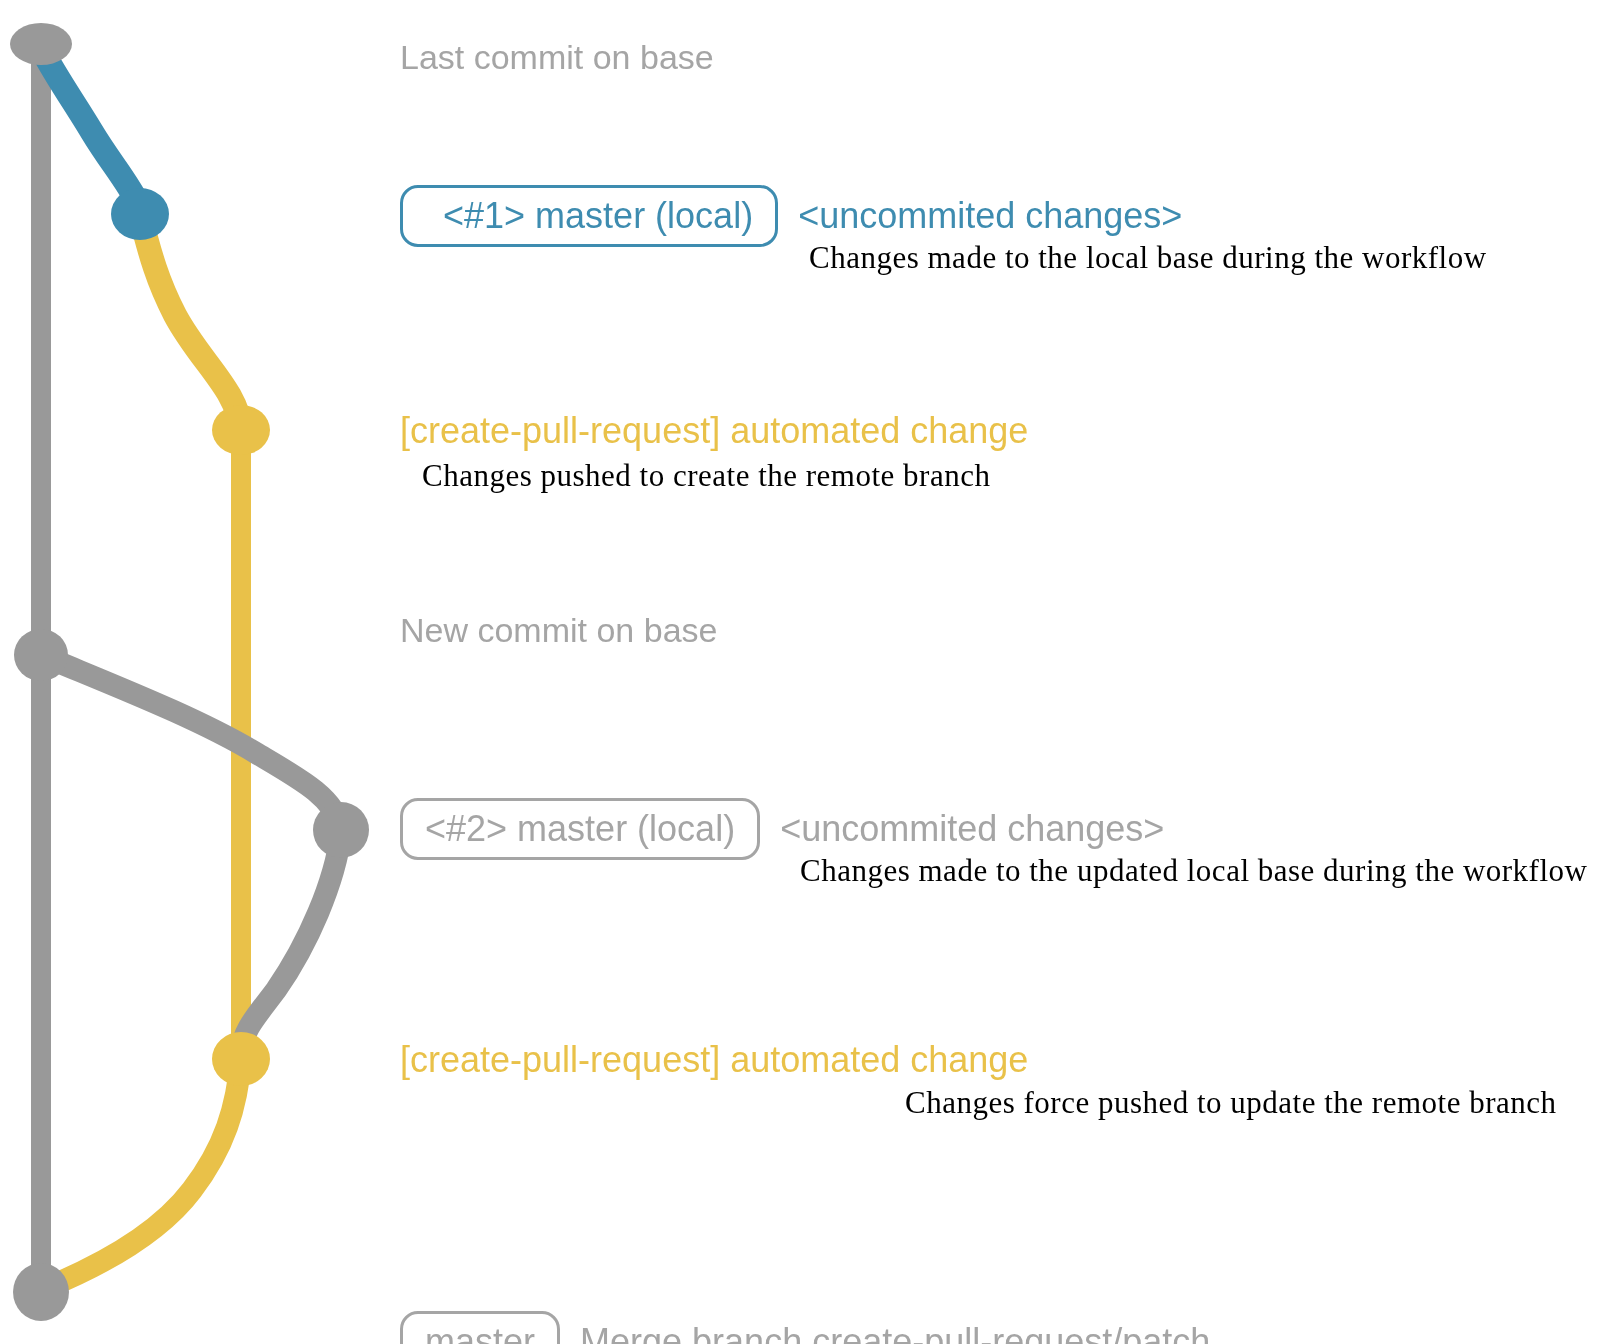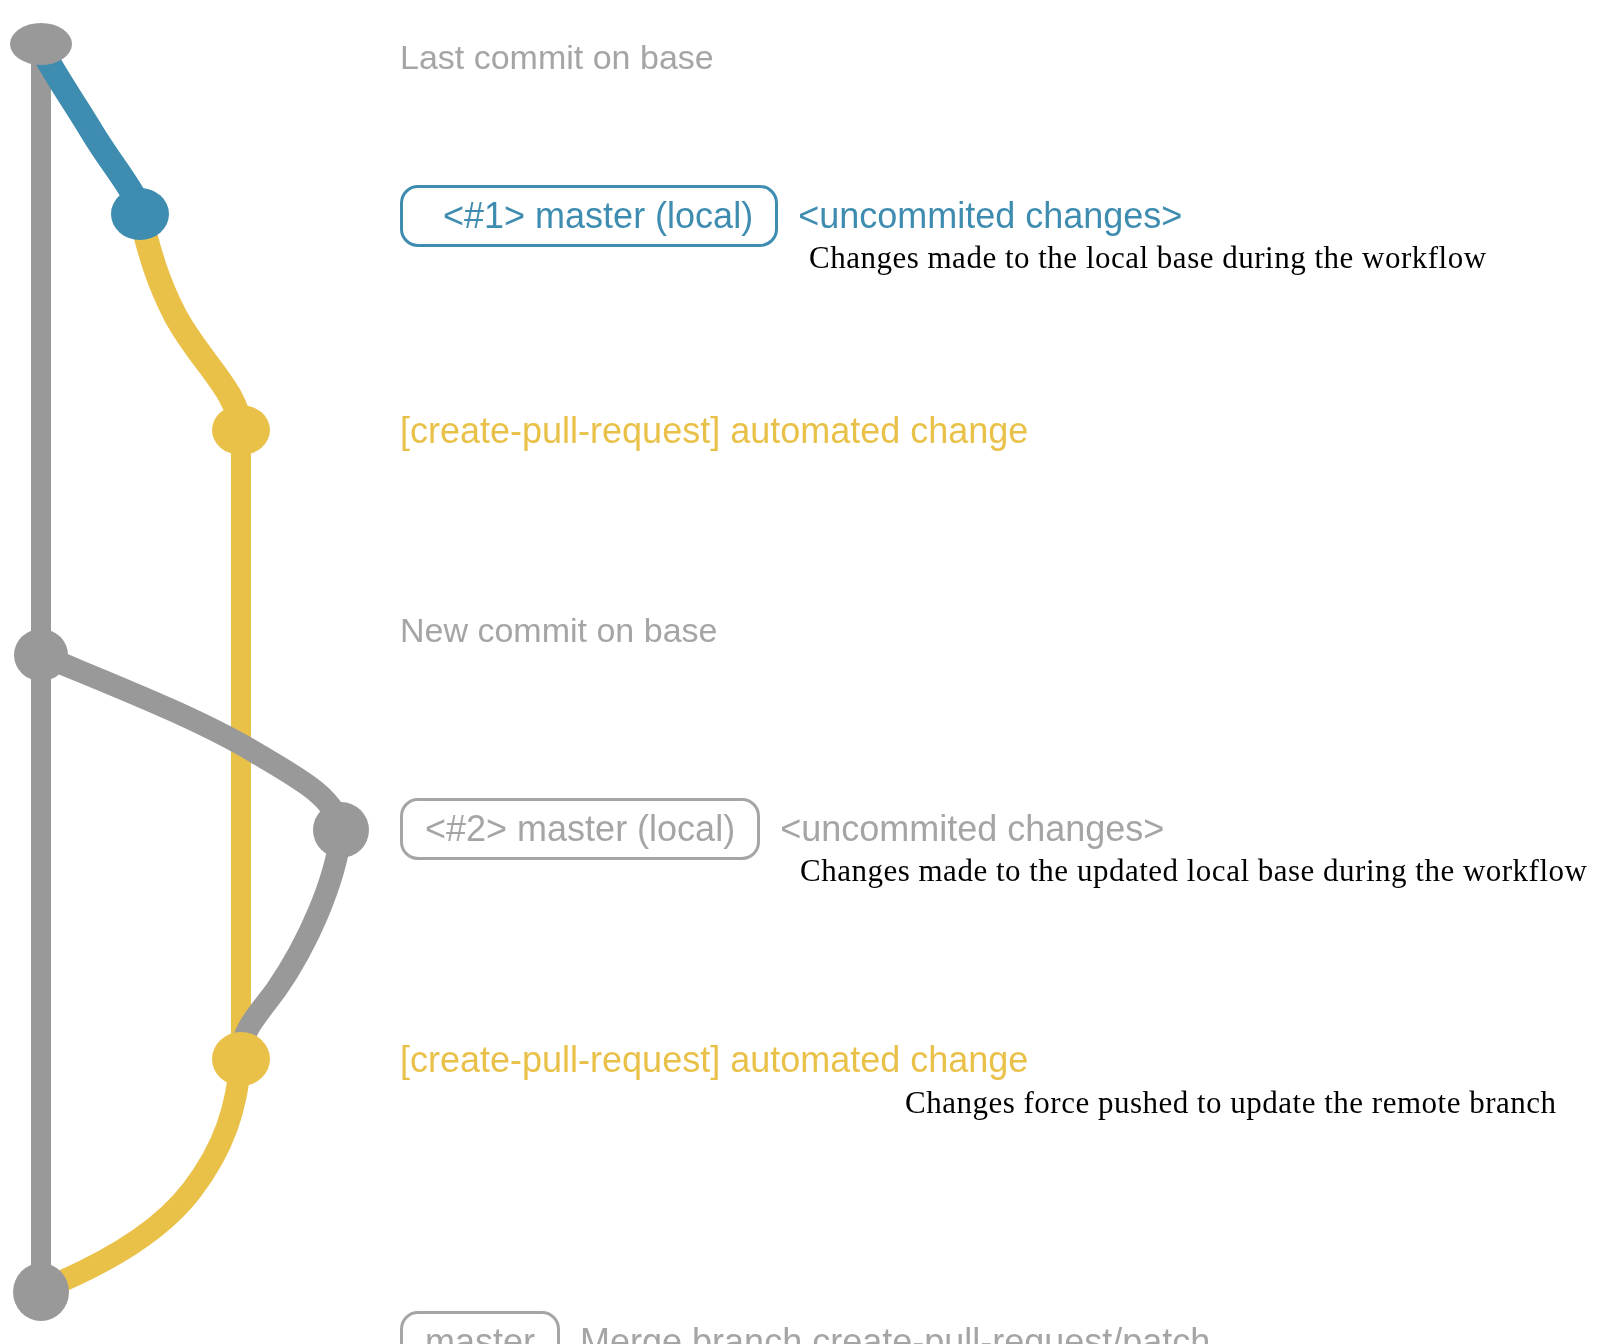--- a/index.html
+++ b/index.html
@@ -71,20 +71,21 @@
   <div class="row" style="top:185px;">
     <div class="row-line">
       <span class="pill blue">&lt;#1&gt; master (local)</span>
       <span class="annotation blue">&lt;uncommited changes&gt;</span>
     </div>
     <div class="caption" style="left:388px;top:55px;margin-left:21px;">Changes made to the local base during the workflow</div>
   </div>
 
   <div class="row" style="top:410px;">
     <div class="annotation yellow">[create-pull-request] automated change</div>
+    <div class="caption" style="left:22px;top:48px;">Changes pushed to create the remote branch</div>
   </div>
 
   <div class="row note" style="top:611px;">New commit on base</div>
 
   <div class="row" style="top:798px;">
     <div class="row-line">
       <span class="pill gray">&lt;#2&gt; master (local)</span>
       <span class="annotation gray">&lt;uncommited changes&gt;</span>
     </div>
     <div class="caption" style="left:400px;top:55px;">Changes made to the updated local base during the workflow</div>

